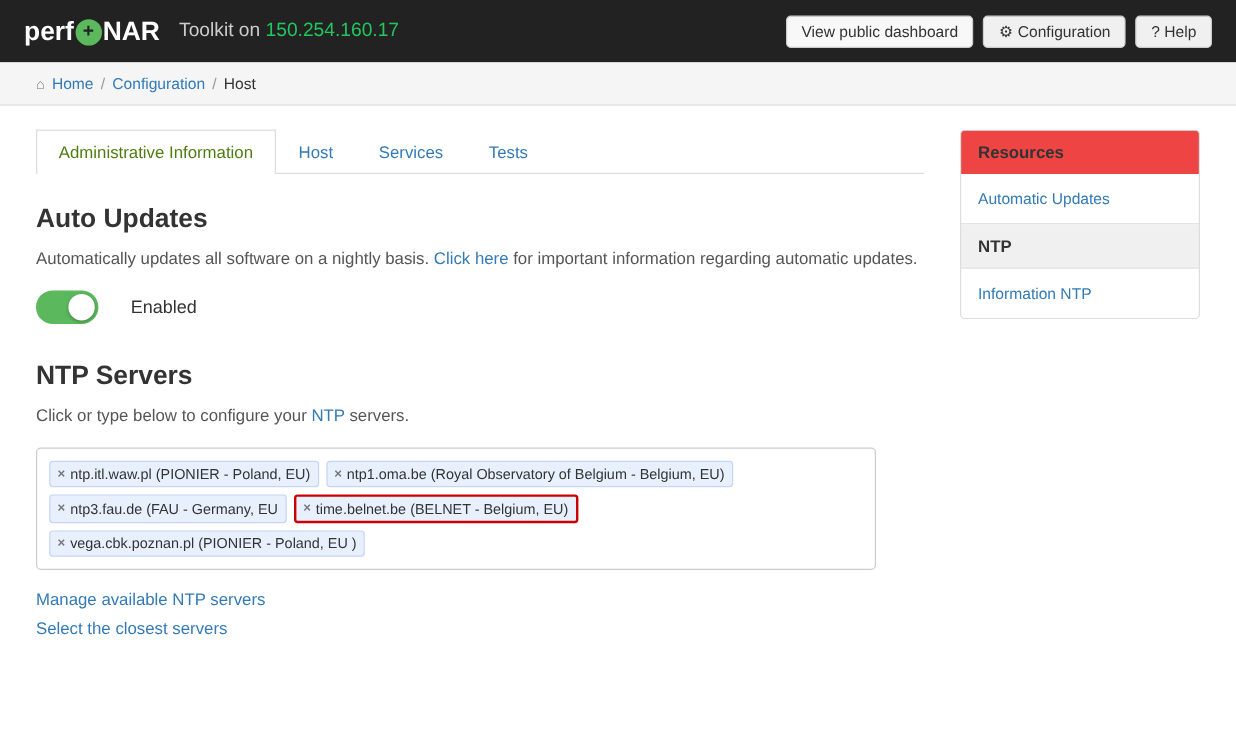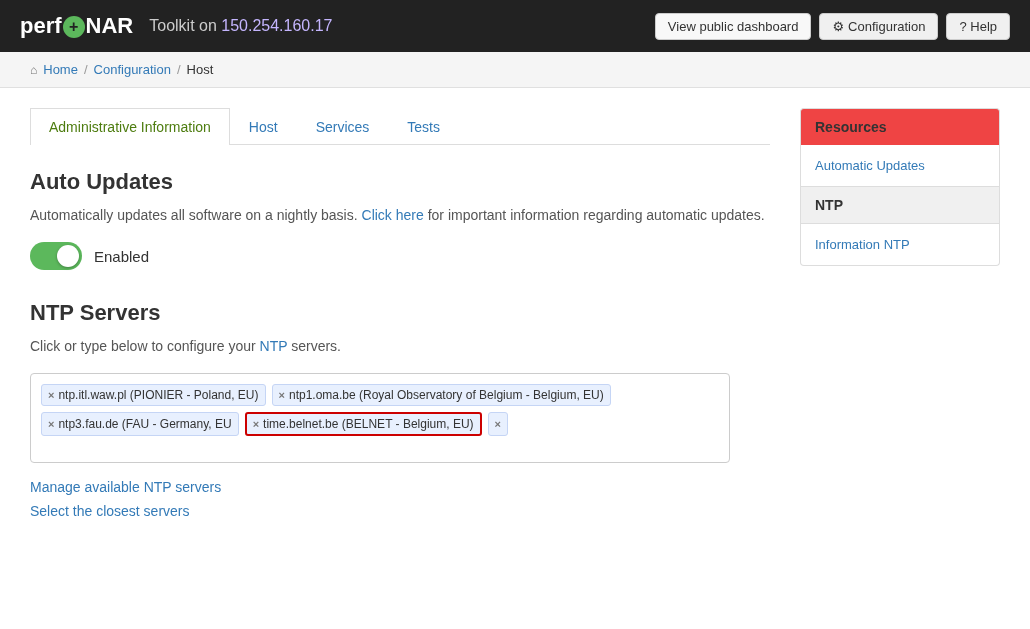--- a/index.html
+++ b/index.html
@@ -45,21 +45,21 @@
       font-size: 16px;
       font-weight: bold;
       line-height: 1;
     }
     .header-title {
       font-size: 16px;
       color: #ccc;
       margin-left: 4px;
     }
     .header-title span {
-      color: #c4b5fd;
+      color: #22c55e;
     }
     .header-nav {
       margin-left: auto;
       display: flex;
       gap: 8px;
       align-items: center;
       padding-left: 20px;
     }
     .btn-header {
       padding: 5px 12px;
@@ -131,21 +131,21 @@
       font-weight: 500;
     }
 
     
     .section { margin-bottom: 30px; }
     .section-title { font-size: 22px; font-weight: 700; margin-bottom: 10px; color: #333; }
     .section-desc { font-size: 14px; color: #555; margin-bottom: 16px; line-height: 1.5; }
     .section-desc a { color: #337ab7; text-decoration: none; }
 
     
-    .toggle-row { display: flex; align-items: center; gap: 12px; margin-bottom: 24px; }
+    .toggle-row { display: flex; align-items: center; gap: 27px; margin-bottom: 24px; }
     .toggle {
       width: 52px;
       height: 28px;
       background: #5cb85c;
       border-radius: 14px;
       position: relative;
       cursor: pointer;
       transition: background 0.2s;
     }
     .toggle-knob {
@@ -324,20 +324,21 @@
         <span class="ntp-tag">
           <span class="remove">×</span>
           <span>ntp3.fau.de (FAU - Germany, EU</span>
         </span>
         <span class="ntp-tag highlighted">
           <span class="remove">×</span>
           <span>time.belnet.be (BELNET - Belgium, EU)</span>
         </span>
         <span class="ntp-tag">
           <span class="remove">×</span>
+          <span>vega.cbk.poznan.pl (PIONIER - Poland, EU )</span>
         </span>
       </div>
 
       <a href="#" class="link-blue">Manage available NTP servers</a>
       <a href="#" class="link-blue">Select the closest servers</a>
     </div>
 
   </div>
 
   <div class="sidebar">

